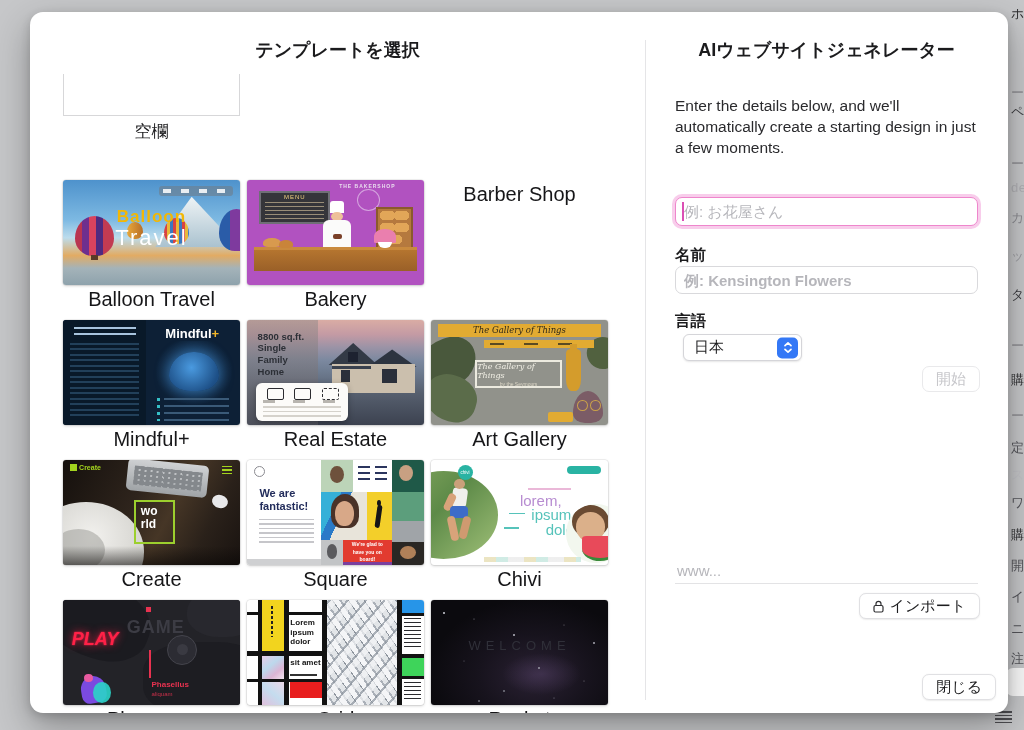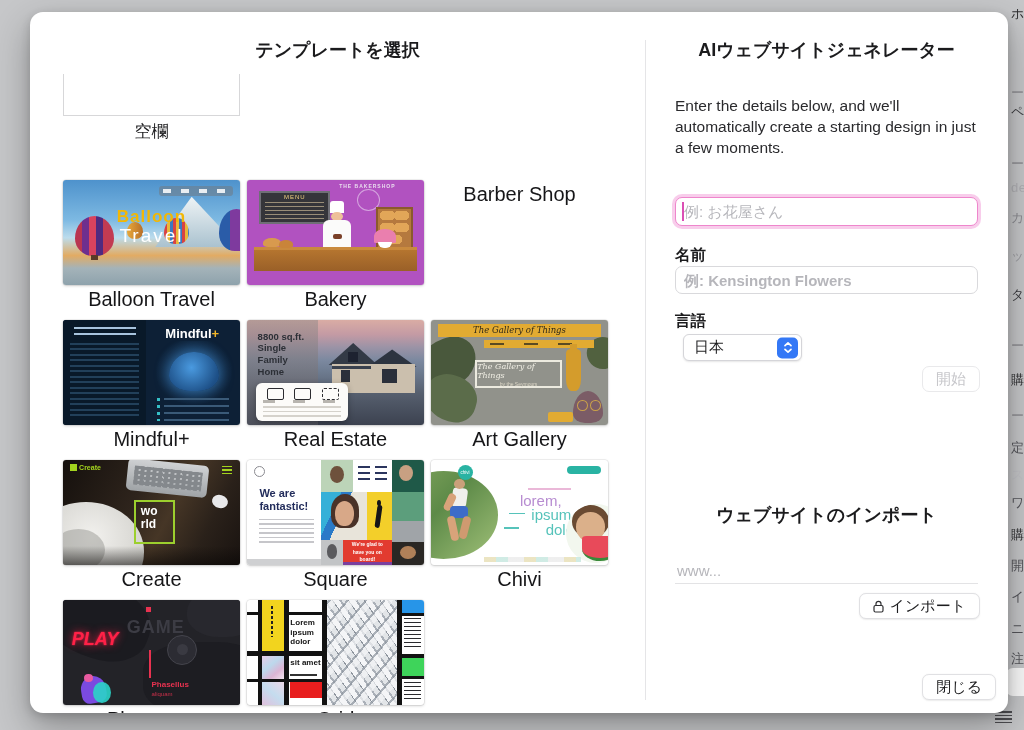--- a/index.html
+++ b/index.html
@@ -107,21 +107,21 @@
         <div class="abs" style="left:52%;top:16%;width:46%;height:48%;background:linear-gradient(180deg,#eef3f5,#aac2cf);clip-path:polygon(45% 0,100% 95%,100% 100%,0 100%)"></div>
         <div class="abs" style="left:54%;top:6%;width:42%;height:9%;background:rgba(110,125,138,.6);border-radius:3px">
           <div class="abs" style="inset:3px 4px;background:repeating-linear-gradient(90deg,rgba(255,255,255,.85) 0 8px,transparent 8px 18px)"></div>
         </div>
         <div class="abs" style="left:7%;top:34%;width:22%;height:38%;border-radius:50% 50% 46% 46%/56% 56% 44% 44%;background:linear-gradient(90deg,#b93550 0 18%,#6e2f8e 18% 36%,#d8435e 36% 55%,#4f2a80 55% 72%,#c23b52 72%)"></div>
         <div class="abs" style="left:16%;top:71%;width:4%;height:5%;background:#5a3a28"></div>
         <div class="abs" style="left:36%;top:40%;width:9%;height:16%;border-radius:50% 50% 45% 45%/58% 58% 42% 42%;background:linear-gradient(90deg,#e8a83a,#b86f28)"></div>
         <div class="abs" style="left:57%;top:36%;width:14%;height:25%;border-radius:50% 50% 45% 45%/58% 58% 42% 42%;background:repeating-linear-gradient(90deg,#d84343 0 3px,#e8b83a 3px 6px,#3a7ac0 6px 9px)"></div>
         <div class="abs" style="left:88%;top:28%;width:20%;height:40%;border-radius:50% 50% 45% 45%/58% 58% 42% 42%;background:linear-gradient(90deg,#2a5ca8 0 30%,#7e3a9e 30% 60%,#c23b52 60%)"></div>
         <div class="abs" style="left:20%;top:26%;width:60%;text-align:center;font-size:17px;font-weight:700;color:#f2b705;letter-spacing:1px">Balloon</div>
-        <div class="abs" style="left:20%;top:43%;width:60%;text-align:center;font-size:19px;color:#fff;letter-spacing:2px">Travel</div>
+        <div class="abs" style="left:20%;top:43%;width:60%;text-align:center;font-size:22px;color:#fff;letter-spacing:2px">Travel</div>
       </div>
       <div class="tlabel">Balloon Travel</div>
     </div>
 
     <div class="titem">
       <div class="thumb">
         <div class="abs" style="inset:0;background:#b152c0"></div>
         <div class="abs" style="left:52%;top:3%;width:32%;text-align:center;font-size:5px;letter-spacing:1px;color:#e9dcee;font-weight:700">THE BAKERSHOP</div>
         <div class="abs" style="left:62%;top:9%;width:12%;height:19%;border:1px solid rgba(240,230,245,.55);border-radius:50%"></div>
         <div class="abs" style="left:7%;top:10%;width:40%;height:32%;background:#35353a;border:2px solid #6f6f76;box-sizing:border-box">
@@ -358,20 +358,29 @@
         <div class="abs" style="left:24.5%;top:70.5%;width:15%;height:1.5px;background:#333"></div>
         <div class="abs" style="left:24.5%;top:78.5%;width:18%;height:15%;background:#e81e1e"></div>
         <div class="abs" style="left:87.5%;top:0;width:12.5%;height:12%;background:#2795e8"></div>
         <div class="abs" style="left:88.5%;top:17%;width:10%;height:31%;background:repeating-linear-gradient(180deg,#2a2a2e 0 1.5px,transparent 1.5px 4px)"></div>
         <div class="abs" style="left:87.5%;top:55%;width:12.5%;height:17%;background:#3ed45a"></div>
         <div class="abs" style="left:88.5%;top:78%;width:10%;height:18%;background:repeating-linear-gradient(180deg,#2a2a2e 0 1.5px,transparent 1.5px 4px)"></div>
       </div>
       <div class="tlabel">Grid</div>
     </div>
 
+    <div class="titem">
+      <div class="thumb">
+        <div class="abs" style="inset:0;background:radial-gradient(ellipse at 58% 72%,#2a2133 0%,#17131d 38%,#0b0a0e 72%)"></div>
+        <div class="abs" style="left:40%;top:50%;width:45%;height:40%;background:radial-gradient(ellipse,rgba(90,70,110,.45),transparent 70%)"></div>
+        <div class="abs" style="left:12px;top:12px;width:2px;height:2px;border-radius:50%;background:#cfd0d8;box-shadow:30px 6px 0 -0.5px #9a9aa4,70px 22px 0 #b8b8c2,120px 12px 0 -0.5px #84848e,150px 30px 0 #a8a8b2,20px 48px 0 -0.5px #74747e,95px 55px 0 #9a9aa4,140px 68px 0 -0.5px #8a8a94,60px 78px 0 #7a7a84,110px 85px 0 -0.5px #94949e,35px 88px 0 #6a6a74"></div>
+        <div class="abs" style="left:0;top:36%;width:100%;text-align:center;font-size:13px;letter-spacing:5px;color:#303039">WELCOME</div>
+      </div>
+      <div class="tlabel">Rocket</div>
+    </div>
   </div>
 
   <div class="abs section-title" style="left:615px;top:26px;width:363px">AIウェブサイトジェネレーター</div>
 
   <div class="abs rp-desc">Enter the details below, and we'll automatically create a starting design in just a few moments.</div>
 
   <input class="tinput focus" style="top: 185px;" placeholder="例: お花屋さん">
   <div class="abs caret"></div>
 
   <div class="rp-label" style="top:233px">名前</div>
@@ -385,21 +394,20 @@
           <path d="M3 5.2 L6 2.4 L9 5.2" stroke="#fff" stroke-width="1.7" fill="none" stroke-linecap="round" stroke-linejoin="round"></path>
           <path d="M3 8.8 L6 11.6 L9 8.8" stroke="#fff" stroke-width="1.7" fill="none" stroke-linecap="round" stroke-linejoin="round"></path>
         </svg>
     </span>
   </div>
 
   <button class="btn btn-start">
       <span>開始</span>
     </button>
 
-  <div class="abs section-title import-title">ウェブサイトのインポート</div>
   <input class="tinput url-input" placeholder="www..." style="">
   <button class="btn btn-import">
     <svg width="11" height="13" viewBox="0 0 11 13">
         <rect x="1" y="5.5" width="9" height="6.5" rx="1.5" fill="none" stroke="#2e2e31" stroke-width="1.2"></rect>
         <path d="M3 5.5 V3.8 a2.5 2.5 0 0 1 5 0 V5.5" fill="none" stroke="#2e2e31" stroke-width="1.2"></path>
       </svg>
     <span>インポート</span>
   </button>
 
   <button class="btn btn-close">

